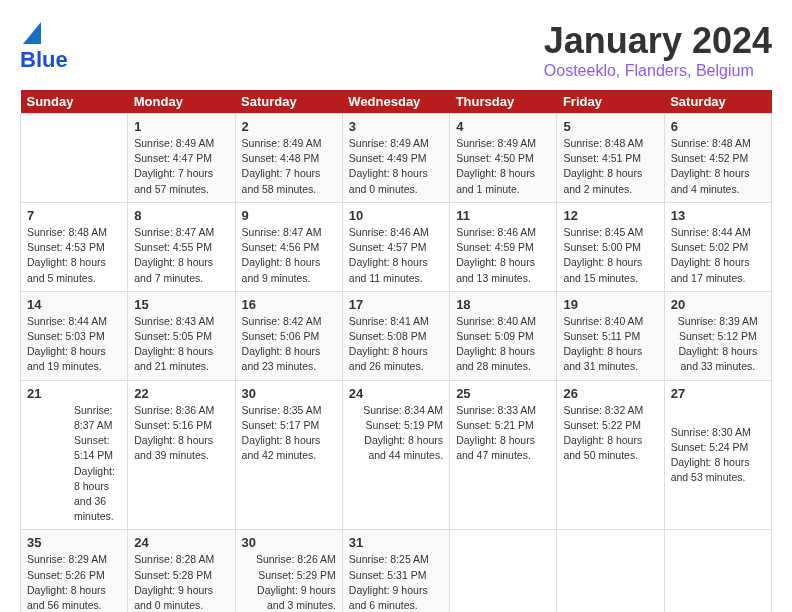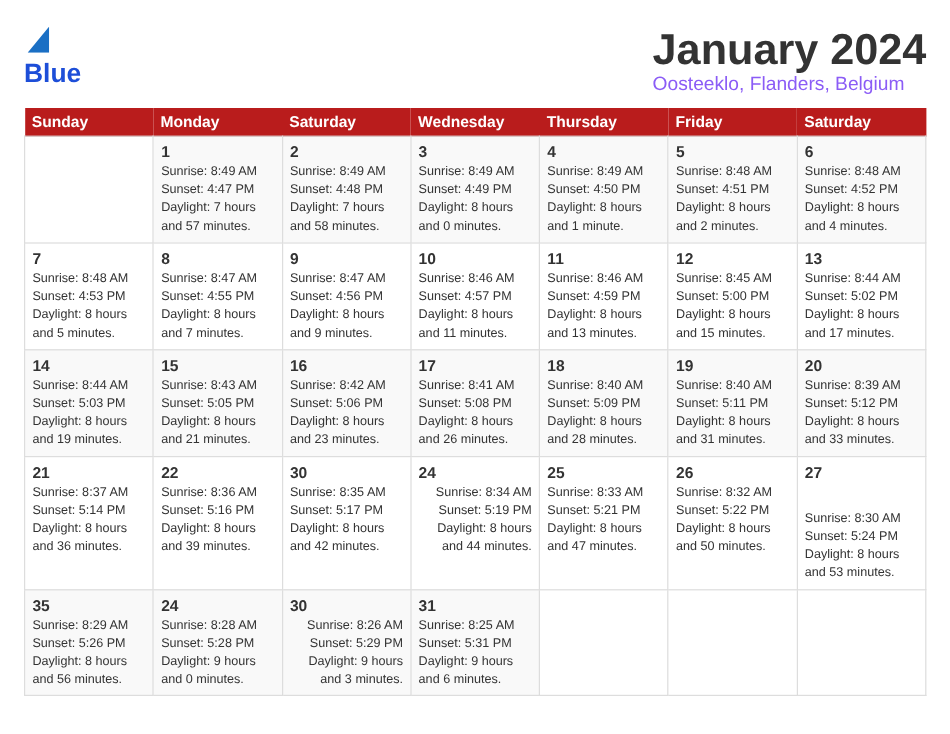--- a/index.html
+++ b/index.html
@@ -250,30 +250,30 @@
         </td>
         <td>
           <span class="day-number">19</span>
           <div class="day-info" style="white-space: pre-line;">Sunrise: 8:40 AM
 Sunset: 5:11 PM
 Daylight: 8 hours
 and 31 minutes.</div>
         </td>
         <td>
           <span class="day-number">20</span>
-          <div class="day-info" style="white-space: pre-line;">Sunrise: 8:39 AM
+          <div class="day-info" style="white-space: pre-line; text-align: center;">Sunrise: 8:39 AM
 Sunset: 5:12 PM
 Daylight: 8 hours
 and 33 minutes.</div>
         </td>
       </tr>
       <tr>
         <td>
           <span class="day-number">21</span>
-          <div class="day-info" style="white-space: pre-line;">Sunrise: 8:37 AM
+          <div class="day-info" style="white-space: pre-line; margin-left: 47px;">Sunrise: 8:37 AM
 Sunset: 5:14 PM
 Daylight: 8 hours
 and 36 minutes.</div>
         </td>
         <td>
           <span class="day-number">22</span>
           <div class="day-info" style="white-space: pre-line;">Sunrise: 8:36 AM
 Sunset: 5:16 PM
 Daylight: 8 hours
 and 39 minutes.</div>

